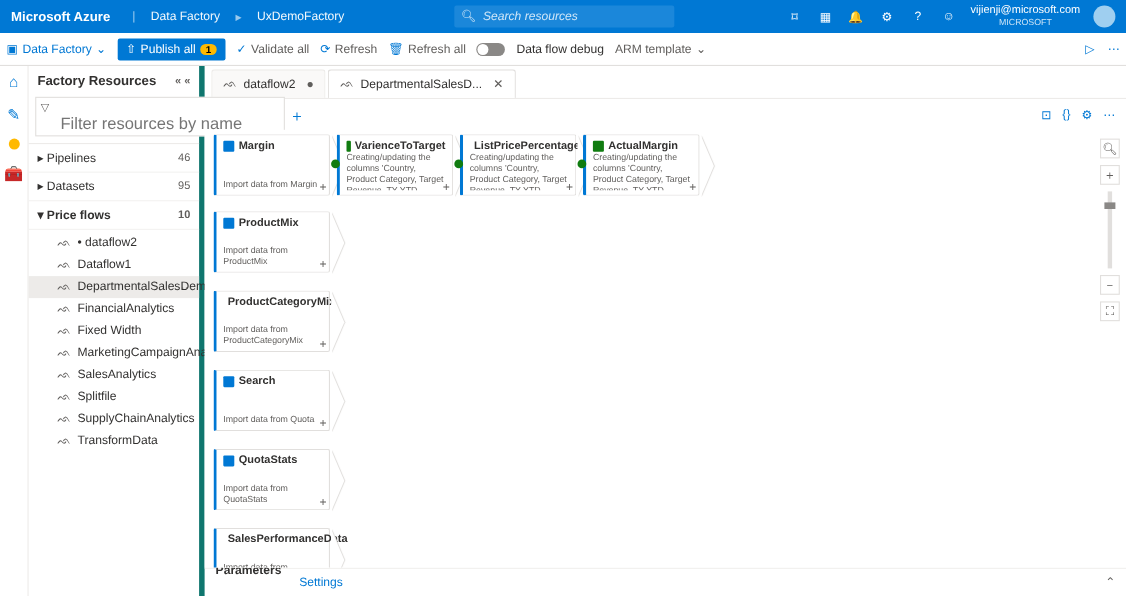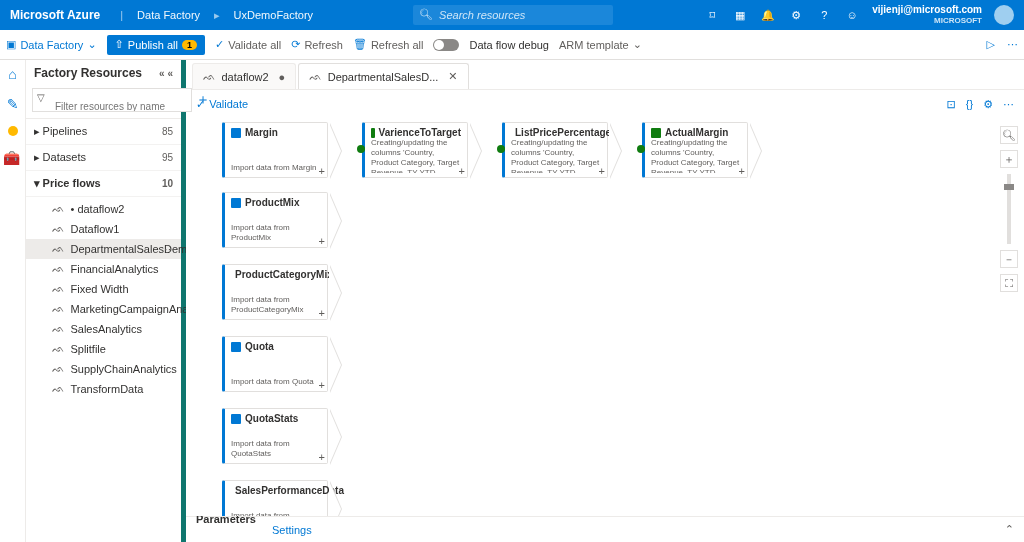--- a/index.html
+++ b/index.html
@@ -10,21 +10,21 @@
 .azure-bar .brand { font-weight: 600; font-size: 12px; margin-right: 6px; }
 .azure-bar .crumb { font-size: 11px; opacity: .95; }
 .azure-bar .sep { margin: 0 4px; opacity: .6; }
 .azure-bar .search { flex: 0 0 auto; margin-left: 90px; }
 .azure-bar .search input { width: 200px; height: 20px; background: #1b87da; border: none; border-radius: 2px; color: #fff; padding: 0 8px 0 26px; font-size: 11px; }
 .azure-bar .search input::placeholder { color: #cfe6f8; font-style: italic; }
 .azure-bar .search-wrap { position: relative; }
 .azure-bar .search-wrap .sicon { position: absolute; left: 6px; top: 3px; color: #cfe6f8; }
 .azure-bar .right { margin-left: auto; display: flex; align-items: center; gap: 12px; }
 .azure-bar .right .ico { width: 16px; height: 16px; display: inline-flex; align-items: center; justify-content: center; cursor: pointer; }
-.azure-bar .acct { text-align: right; line-height: 11px; font-size: 10px; font-weight: bold; }
+.azure-bar .acct { text-align: center; line-height: 11px; font-size: 10px; }
 .azure-bar .acct .sub { font-size: 8px; opacity: .8; }
 .azure-bar .avatar { width: 20px; height: 20px; border-radius: 50%; background: #9fcff0; }
 
 
 .cmdbar { height: 30px; border-bottom: 1px solid #e1dfdd; display: flex; align-items: center; padding: 0 6px; gap: 10px; font-size: 11px; }
 .cmdbar .df { color: #0078d4; display: flex; align-items: center; gap: 4px; }
 .cmdbar .publish { background: #0078d4; color: #fff; border-radius: 2px; height: 20px; padding: 0 8px; display: flex; align-items: center; gap: 4px; cursor: pointer; }
 .cmdbar .publish .badge { background: #ffb900; color: #000; border-radius: 8px; font-size: 9px; padding: 0 5px; font-weight: 600; }
 .cmdbar .act { display: flex; align-items: center; gap: 4px; color: #605e5c; cursor: pointer; }
 .cmdbar .act .bi { color: #0078d4; }
@@ -37,21 +37,21 @@
 .workspace { display: flex; height: calc(100% - 60px); }
 .leftnav { width: 26px; background: #fff; border-right: 1px solid #edebe9; display: flex; flex-direction: column; align-items: center; padding-top: 6px; gap: 14px; }
 .leftnav .ico { color: #0078d4; cursor: pointer; font-size: 14px; }
 .leftnav .ico.dim { color: #605e5c; }
 .leftnav .dot { width: 10px; height: 10px; border-radius: 50%; background: #ffb900; }
 
 .sidebar { width: 160px; border-right: 5px solid #0f766e; display: flex; flex-direction: column; font-size: 11px; }
 .sidebar .hdr { padding: 6px 8px; font-weight: 600; font-size: 12px; display: flex; align-items: center; justify-content: space-between; }
 .sidebar .hdr .chev { font-size: 10px; color: #605e5c; }
 .sidebar .filter { display: flex; align-items: center; gap: 4px; padding: 2px 6px 6px; border-bottom: 1px solid #edebe9; }
-.sidebar .filter input { flex: 1; border: 1px solid #e1dfdd; height: 24px; padding: 12px 4px 0 22px; font-size: 10px; }
+.sidebar .filter input { flex: 1; border: 1px solid #e1dfdd; height: 36px; padding: 12px 4px 0 22px; font-size: 15px; }
 .sidebar .filter .plus { color: #0078d4; font-size: 14px; cursor: pointer; }
 .sidebar .filter .fw { position: relative; flex: 1; }
 .sidebar .filter .fw .fi { position: absolute; left: 5px; top: 4px; color: #605e5c; font-size: 10px; }
 .sidebar .sect { padding: 6px 8px; display: flex; align-items: center; justify-content: space-between; cursor: pointer; border-bottom: 1px solid #f3f2f1; }
 .sidebar .sect.active { font-weight: 600; }
 .sidebar .sect .count { color: #605e5c; font-size: 10px; }
 .sidebar .tree { padding: 2px 0; }
 .sidebar .tree .item { padding: 4px 8px 4px 26px; display: flex; align-items: center; gap: 6px; cursor: pointer; position: relative; }
 .sidebar .tree .item.sel { background: #edebe9; }
 .sidebar .tree .item.sel .dots { position: absolute; right: 6px; color: #605e5c; }
@@ -65,21 +65,21 @@
 .tab .x { color: #605e5c; margin-left: 4px; }
 .tab .ti { color: #605e5c; font-size: 10px; }
 
 .subcmd { height: 28px; display: flex; align-items: center; padding: 0 10px; gap: 14px; }
 .subcmd .val { color: #0078d4; display: flex; align-items: center; gap: 4px; cursor: pointer; }
 .subcmd .right { margin-left: auto; display: flex; gap: 10px; }
 .subcmd .right .ico { color: #0078d4; cursor: pointer; }
 
 .canvas { flex: 1; position: relative; overflow: hidden; background: #fff; }
 .row { position: absolute; left: 8px; display: flex; align-items: center; gap: 6px; }
-.node { width: 106px; height: 56px; background: #fff; border: 1px solid #e1dfdd; border-left: 3px solid #0078d4; border-radius: 2px; padding: 4px 6px; position: relative; font-size: 9px; display: flex; flex-direction: column; margin-left: 28px; }
+.node { width: 106px; height: 56px; background: #fff; border: 1px solid #e1dfdd; border-left: 3px solid #0078d4; border-radius: 2px; padding: 4px 6px; position: relative; font-size: 9px; display: flex; flex-direction: column; }
 .node .ttl { font-weight: 600; font-size: 10px; display: flex; align-items: center; gap: 4px; }
 .node .ttl .ni { width: 10px; height: 10px; background: #0078d4; border-radius: 1px; display: inline-block; }
 .node .desc { color: #605e5c; font-size: 8px; margin-top: auto; line-height: 10px; overflow: hidden; }
 .node .plus { position: absolute; bottom: 0; right: 2px; color: #605e5c; font-size: 11px; }
 .node .arrow { position: absolute; right: -14px; top: 0; width: 0; height: 0; border-top: 28px solid transparent; border-bottom: 28px solid transparent; border-left: 12px solid #fff; filter: drop-shadow(1px 0 0 #e1dfdd); }
 .node.head { border-left: 3px solid #0078d4; }
 .node .gdot { position: absolute; left: -8px; top: 22px; width: 8px; height: 8px; border-radius: 50%; background: #107c10; }
 .node.deriv .ni { background: #107c10; }
 
 .zoom { position: absolute; right: 6px; top: 8px; display: flex; flex-direction: column; align-items: center; gap: 6px; color: #605e5c; }
@@ -172,21 +172,21 @@
     </div>
     <div class="filter">
       <div class="fw">
         <span class="fi">▽</span>
         <input placeholder="Filter resources by name" style="">
       </div>
       <span class="plus">＋</span>
     </div>
     <div class="sect">
       <span>▸ <span>Pipelines</span></span>
-      <span class="count">85</span>
+      <span class="count">46</span>
     </div>
     <div class="sect">
       <span>▸ <span>Datasets</span></span>
       <span class="count">95</span>
     </div>
     <div class="sect active">
       <span>▾ <span>Price flows</span></span>
       <span class="count">10</span>
     </div>
     <div class="tree" id="tree">
@@ -329,21 +329,21 @@
             </div>
             <div class="desc">Import data from ProductCategoryMix</div>
             <span class="plus">+</span>
             <div class="arrow"></div>
           </div>
         </div>
         <div class="row" style="top: 218px;">
           <div class="node head">
             <div class="ttl">
               <span class="ni"></span>
-              <span>Quota</span>
+              <span>Search</span>
             </div>
             <div class="desc">Import data from Quota</div>
             <span class="plus">+</span>
             <div class="arrow"></div>
           </div>
         </div>
         <div class="row" style="top: 290px;">
           <div class="node head">
             <div class="ttl">
               <span class="ni"></span>

